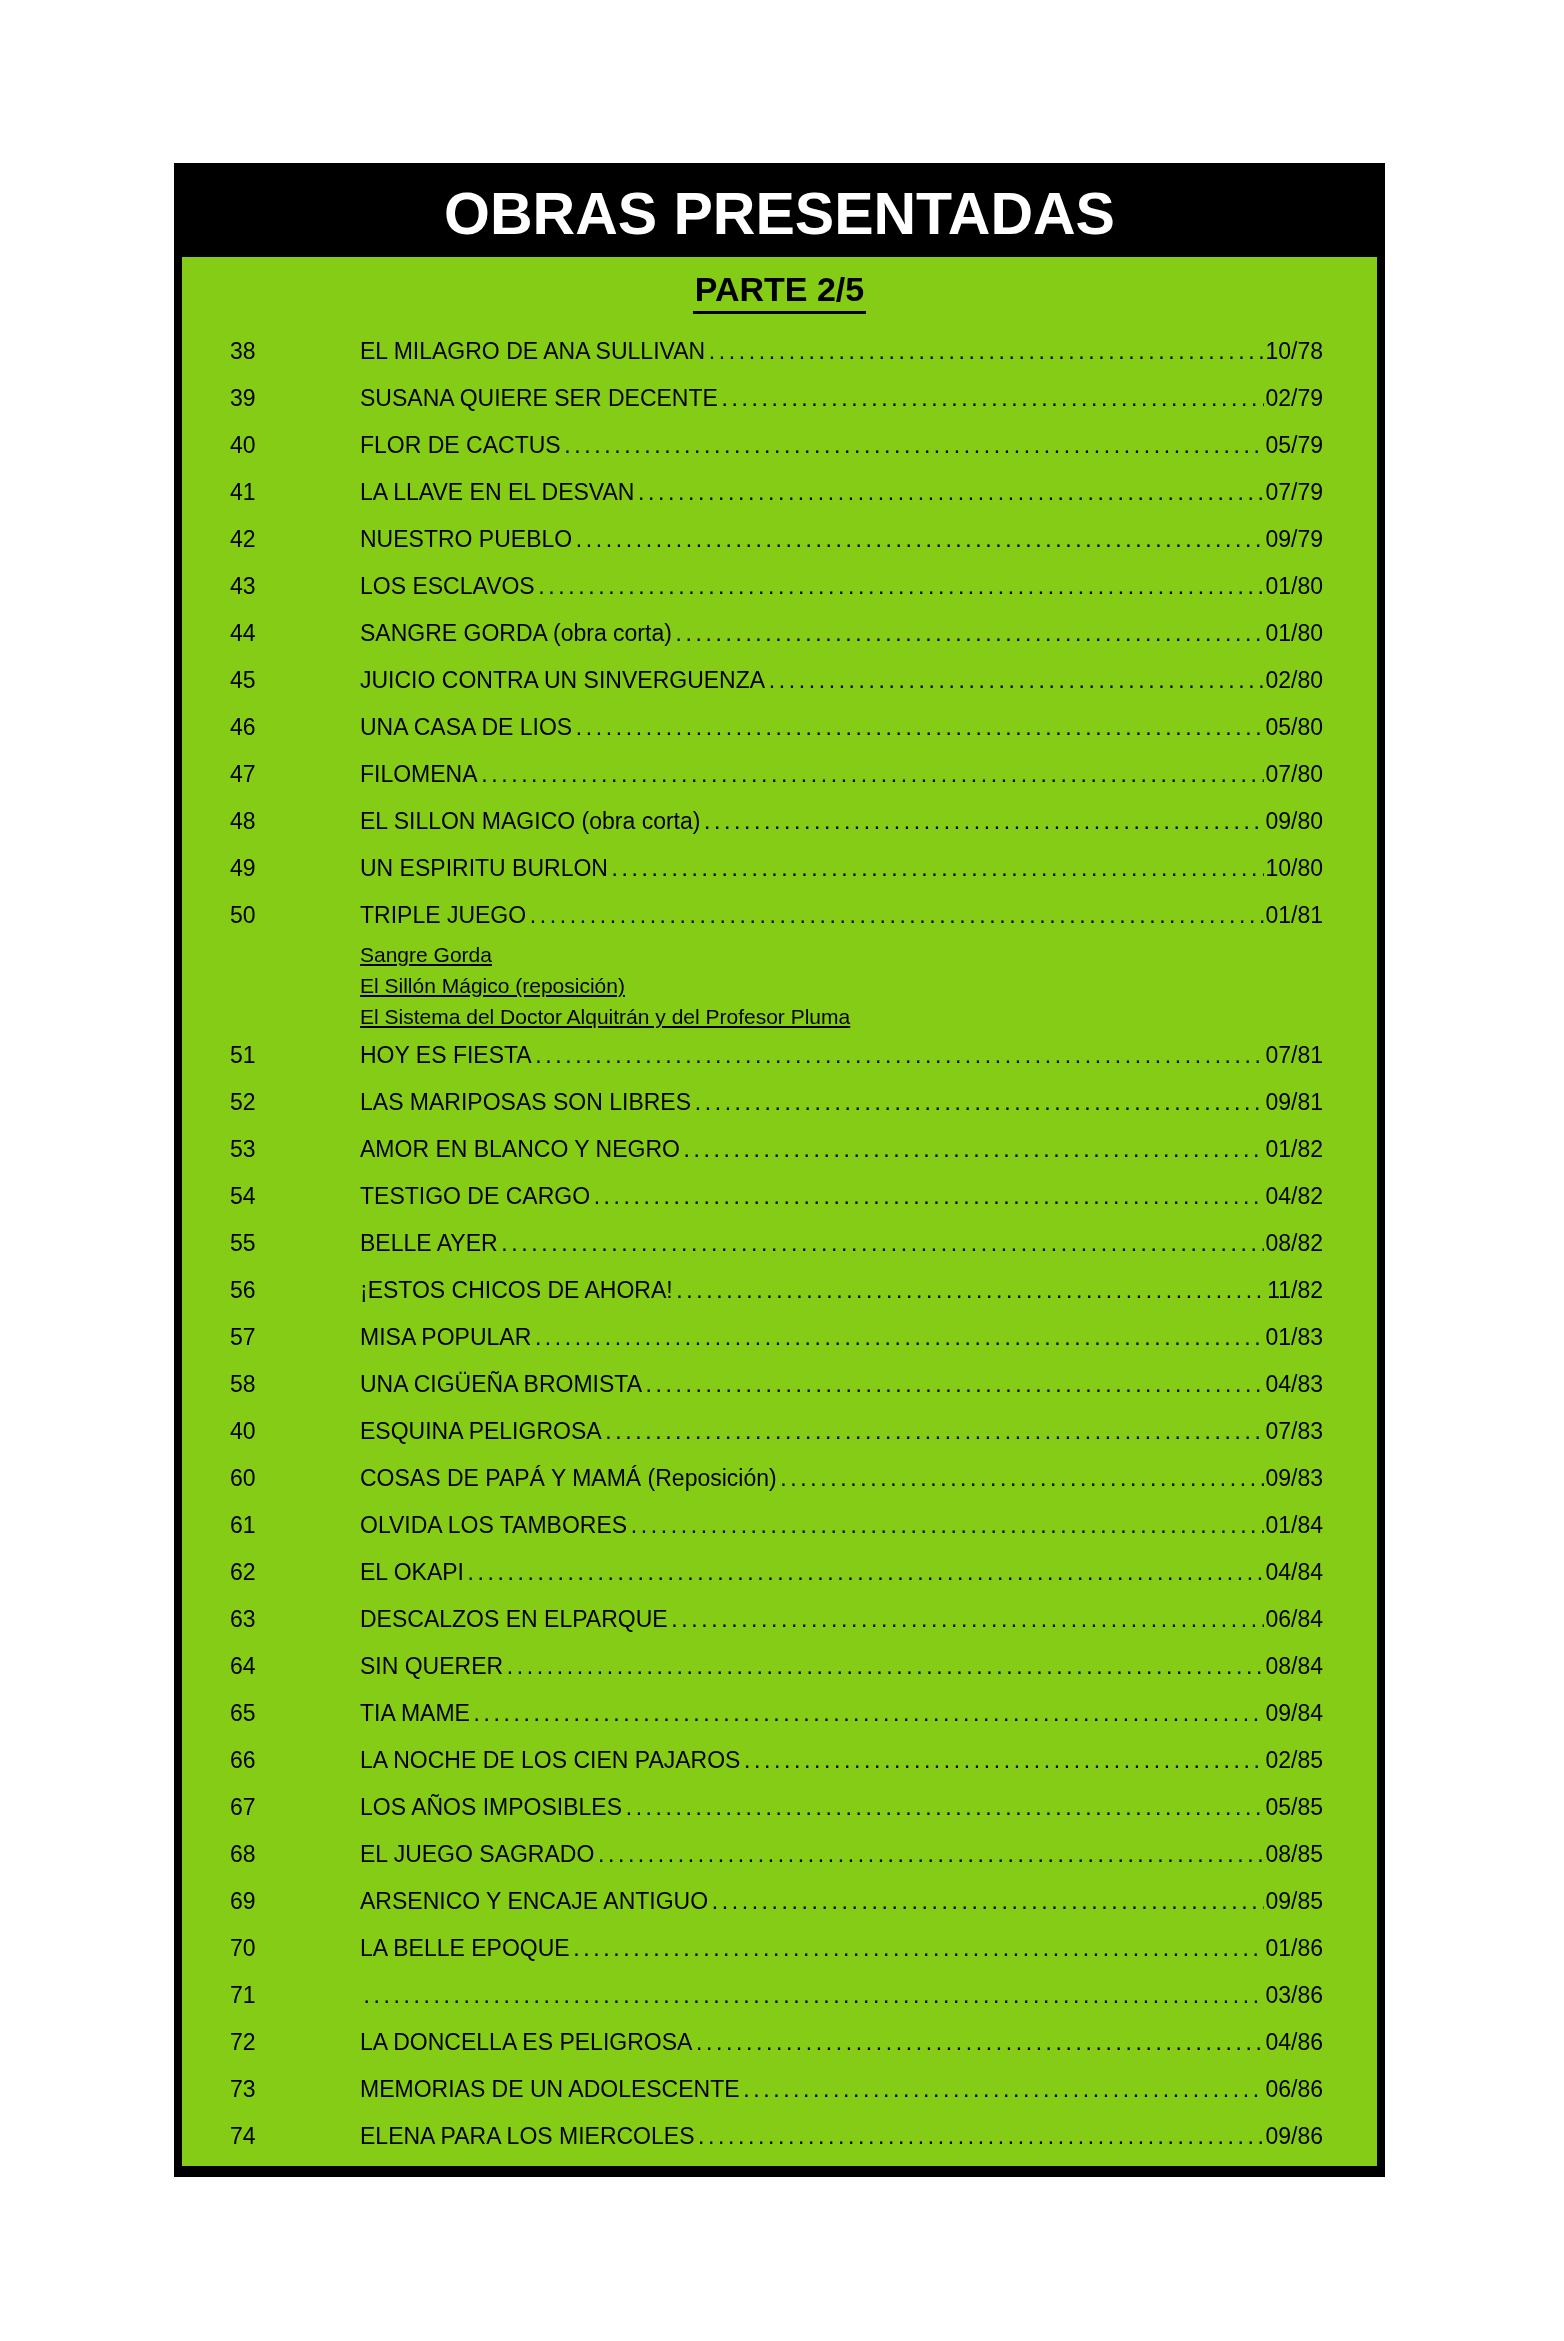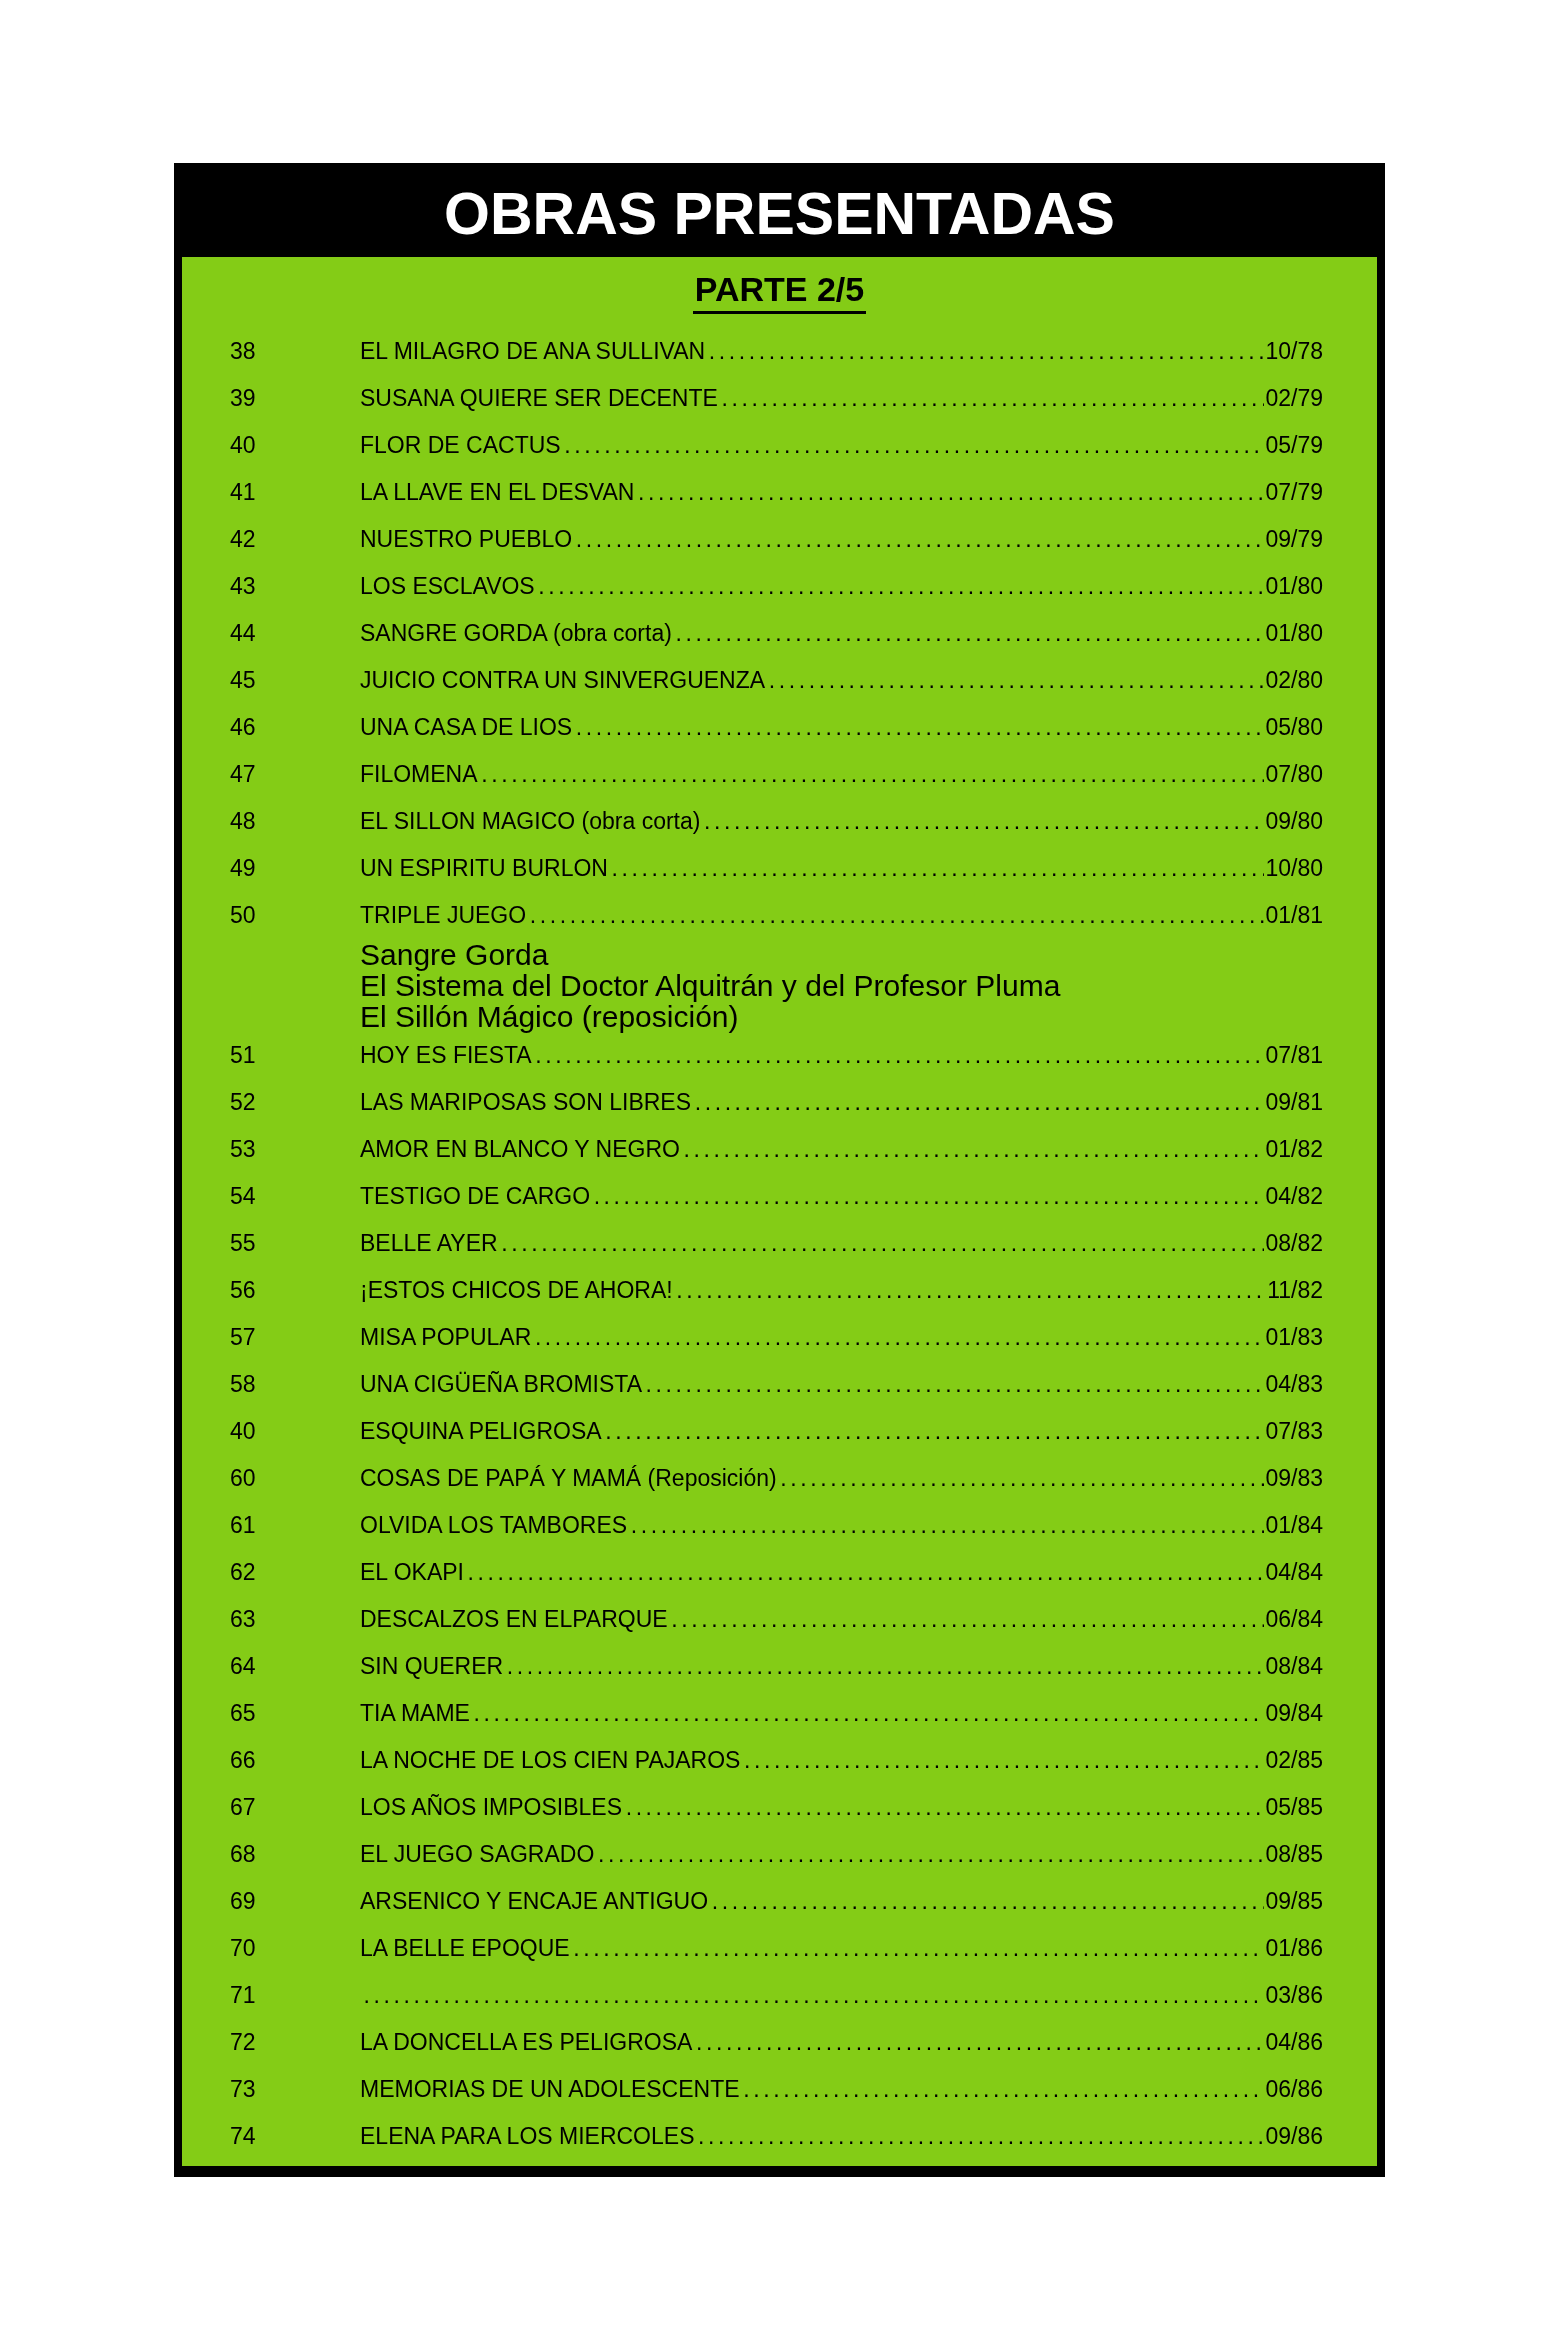--- a/index.html
+++ b/index.html
@@ -80,22 +80,23 @@
     letter-spacing: 3.6px;
     margin: 0 1.8px 0 3.6px;
   }
   .date {
     flex: none;
   }
   .toc-subline {
     height: 31px;
     line-height: 31px;
     padding-left: 178px;
-    font-size: 30px;
-    white-space: nowrap;
+    font-size: 21px;
+    white-space: nowrap;
+    text-decoration: underline;
   }
 </style>
 </head>
 <body>
 
 <div class="page">
   <div class="doc-box">
     <div class="title-bar">
       <span class="doc-title">OBRAS PRESENTADAS</span>
     </div>
@@ -189,23 +190,23 @@
 
   <div class="toc-row">
     <span class="num">50</span>
     <span class="title-cell">TRIPLE JUEGO</span>
     <span class="leader">..............................................................................................................</span>
     <span class="date">01/81</span>
   </div>
 
   <div class="toc-subline">Sangre Gorda</div>
 
+  <div class="toc-subline">El Sillón Mágico (reposición)</div>
+
   <div class="toc-subline">El Sistema del Doctor Alquitrán y del Profesor Pluma</div>
-
-  <div class="toc-subline">El Sillón Mágico (reposición)</div>
 
   <div class="toc-row">
     <span class="num">51</span>
     <span class="title-cell">HOY ES FIESTA</span>
     <span class="leader">..............................................................................................................</span>
     <span class="date">07/81</span>
   </div>
 
   <div class="toc-row">
     <span class="num">52</span>

